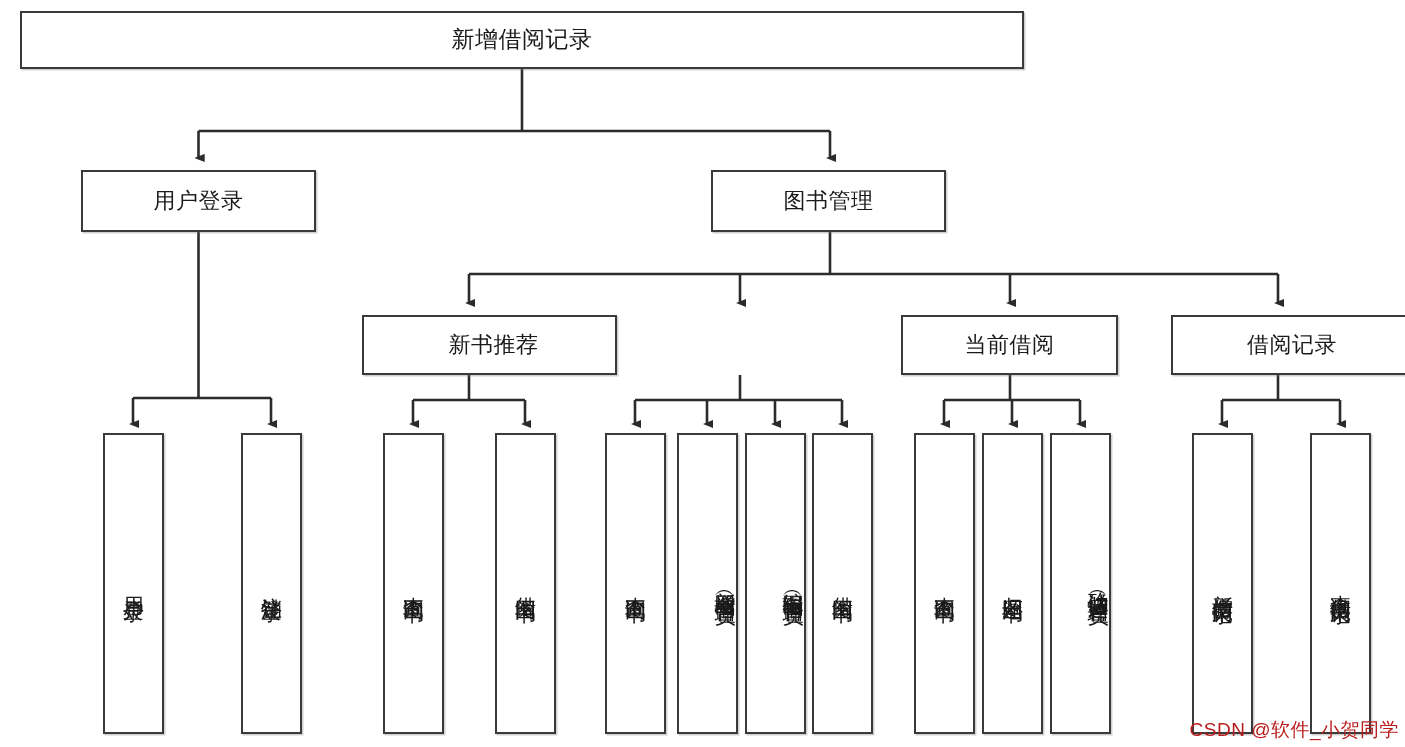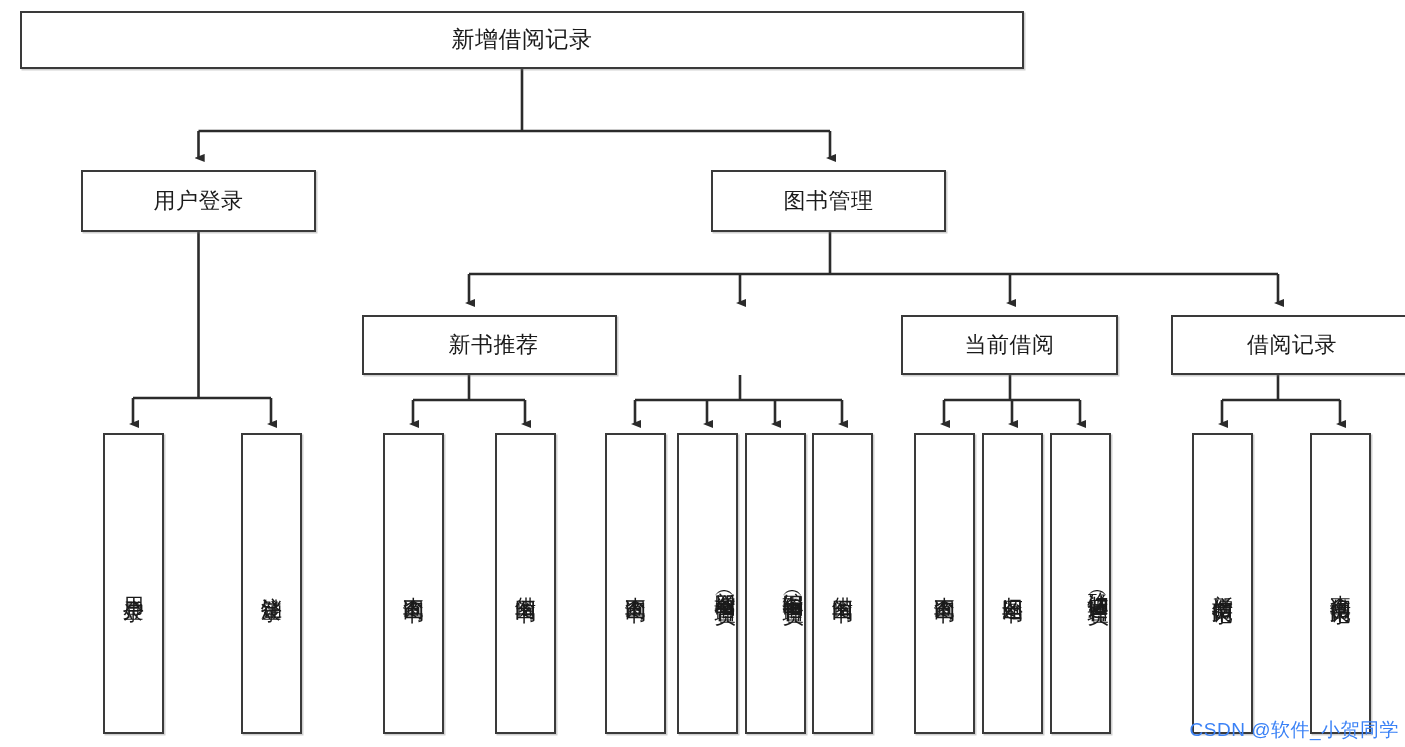--- a/index.html
+++ b/index.html
@@ -59,21 +59,21 @@
     align-items: flex-start;
   }
   .node.vert.mid-align {
     align-items: center;
   }
   .watermark {
     position: absolute;
     right: 6px;
     bottom: 4px;
     font-size: 19px;
-    color: #3b82f6;
+    color: #b91c1c;
     letter-spacing: 0.5px;
     white-space: nowrap;
   }
 </style>
 </head>
 <body>
 
 <div id="canvas">
 
   <svg id="edges" viewBox="0 0 1405 747">

